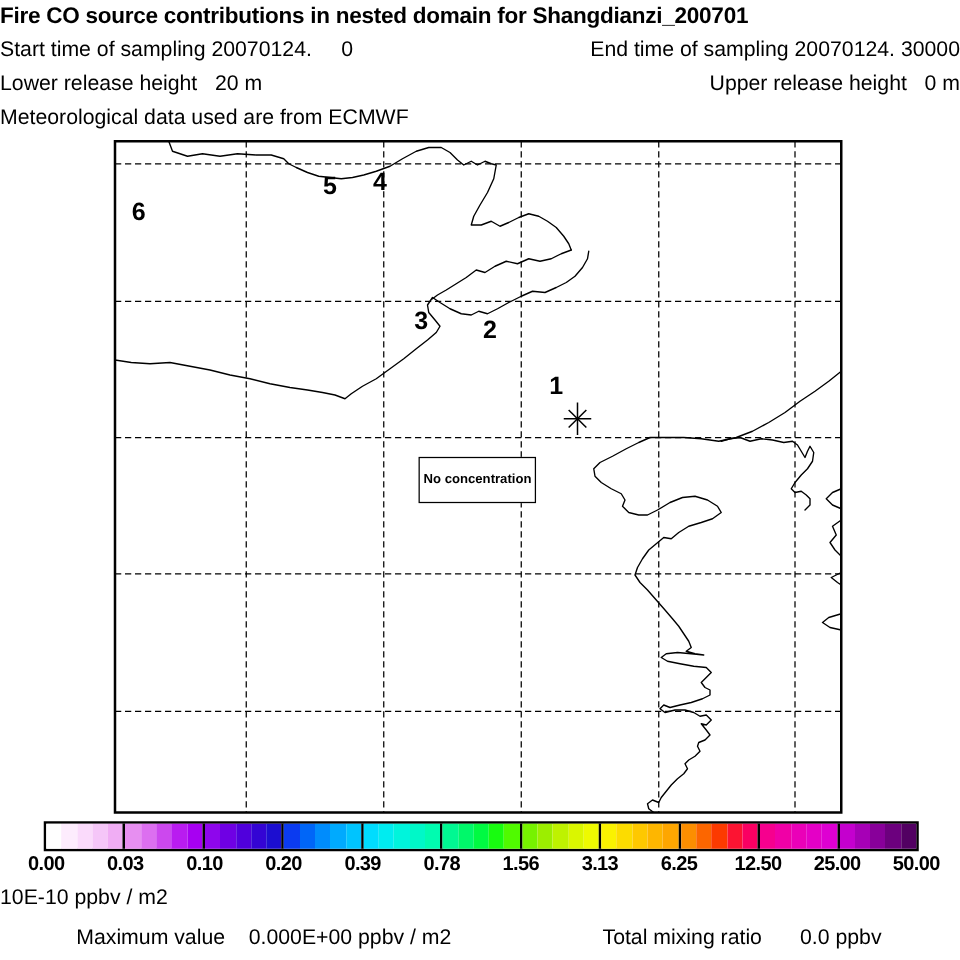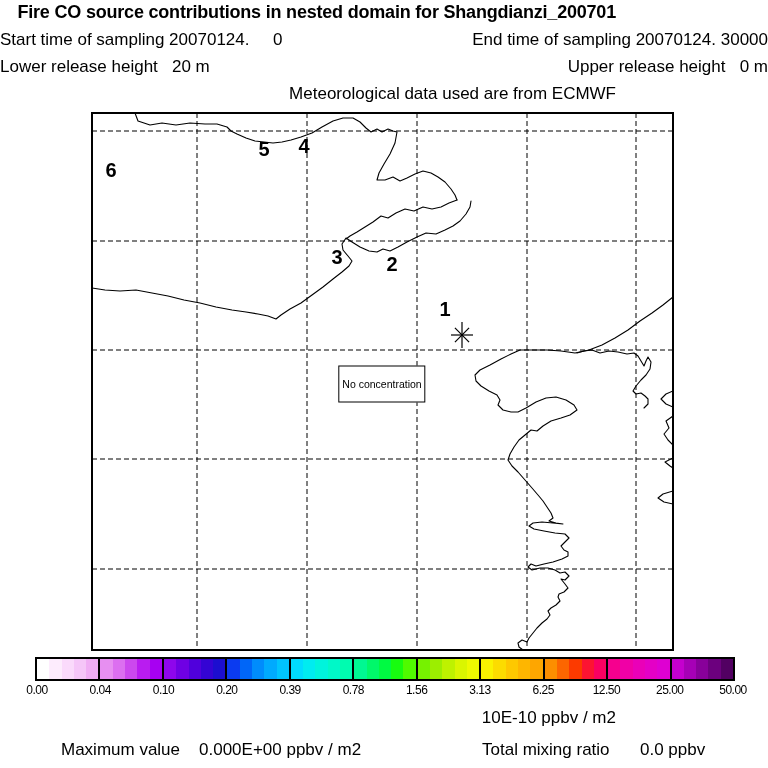--- a/index.html
+++ b/index.html
@@ -1,35 +1,35 @@
 <!DOCTYPE html>
 <html><head>
 <meta charset="utf-8">
 <style>
   html,body{margin:0;padding:0;width:768px;height:768px;background:#ffffff;overflow:hidden;}
   body{font-family:"Liberation Sans","DejaVu Sans",sans-serif;color:#000;position:relative;}
   .abs{position:absolute;}
-  .ctr{left:0;width:616px;text-align:right;white-space:nowrap;}
+  .ctr{left:0;width:616px;text-align:left;white-space:nowrap;}
   .title{top:2px;font-size:18px;font-weight:bold;letter-spacing:-0.2px;}
   .inforow{display:flex;justify-content:space-between;align-items:flex-start;width:768px;left:0;font-size:17px;}
   .inforow span{white-space:pre;}
   .row1{top:30px;gap:42px;}
   .row2{top:57px;gap:55px;}
   .row3{top:84px;font-size:17px;}
   
   #map-svg{left:0;top:0;width:768px;height:768px;}
   .coast{fill:none;stroke:#000;stroke-width:1.1;stroke-linejoin:round;stroke-linecap:round;}
   .src-label{position:absolute;transform:translate(-50%,-50%);font-size:20px;font-weight:bold;line-height:20px;}
-  #noconc{transform:translate(-50%,-50%);border:1px solid #000;background:#fff;font-size:10.5px;font-weight:normal;padding:11px 3px;line-height:13px;white-space:nowrap;}
+  #noconc{transform:translate(-50%,-50%);border:1px solid #000;background:#fff;font-size:10.5px;font-weight:bold;padding:11px 3px;line-height:13px;white-space:nowrap;}
   
   #colorbar{left:35px;top:657px;width:700px;height:24px;border:2px solid #000;box-sizing:border-box;display:flex;background:#fff;}
   .cb-seg{flex:1;display:flex;}
   .cb-seg + .cb-seg{border-left:2px solid #000;}
   .cb-cell{flex:1;}
-  .cb-tick{position:absolute;top:683px;transform:translateX(-50%);font-size:12px;font-weight:normal;letter-spacing:-0.5px;white-space:nowrap;}
+  .cb-tick{position:absolute;top:683px;transform:translateX(-50%);font-size:16px;font-weight:bold;letter-spacing:-0.5px;white-space:nowrap;}
   .units{top:708px;font-size:17px;}
   .fitem{top:740px;font-size:17px;white-space:pre;}
 </style>
 </head>
 <body>
 
 <div class="abs ctr title">Fire CO source contributions in nested domain for Shangdianzi_200701</div>
 <div class="abs inforow row1">
   <span>Start time of sampling 20070124.     0</span>
   <span>End time of sampling 20070124. 30000</span>
@@ -163,21 +163,21 @@
     <div class="cb-seg">
       <div class="cb-cell" style="background: rgb(196, 0, 206);"></div>
       <div class="cb-cell" style="background: rgb(166, 0, 182);"></div>
       <div class="cb-cell" style="background: rgb(136, 0, 154);"></div>
       <div class="cb-cell" style="background: rgb(108, 0, 126);"></div>
       <div class="cb-cell" style="background: rgb(82, 0, 98);"></div>
     </div>
   </div>
 <div id="cb-ticks">
     <div class="cb-tick" style="left: 37px;">0.00</div>
-    <div class="cb-tick" style="left: 100.273px;">0.04</div>
+    <div class="cb-tick" style="left: 100.273px;">0.03</div>
     <div class="cb-tick" style="left: 163.545px;">0.10</div>
     <div class="cb-tick" style="left: 226.818px;">0.20</div>
     <div class="cb-tick" style="left: 290.091px;">0.39</div>
     <div class="cb-tick" style="left: 353.364px;">0.78</div>
     <div class="cb-tick" style="left: 416.636px;">1.56</div>
     <div class="cb-tick" style="left: 479.909px;">3.13</div>
     <div class="cb-tick" style="left: 543.182px;">6.25</div>
     <div class="cb-tick" style="left: 606.455px;">12.50</div>
     <div class="cb-tick" style="left: 669.727px;">25.00</div>
     <div class="cb-tick" style="left: 733px;">50.00</div>

